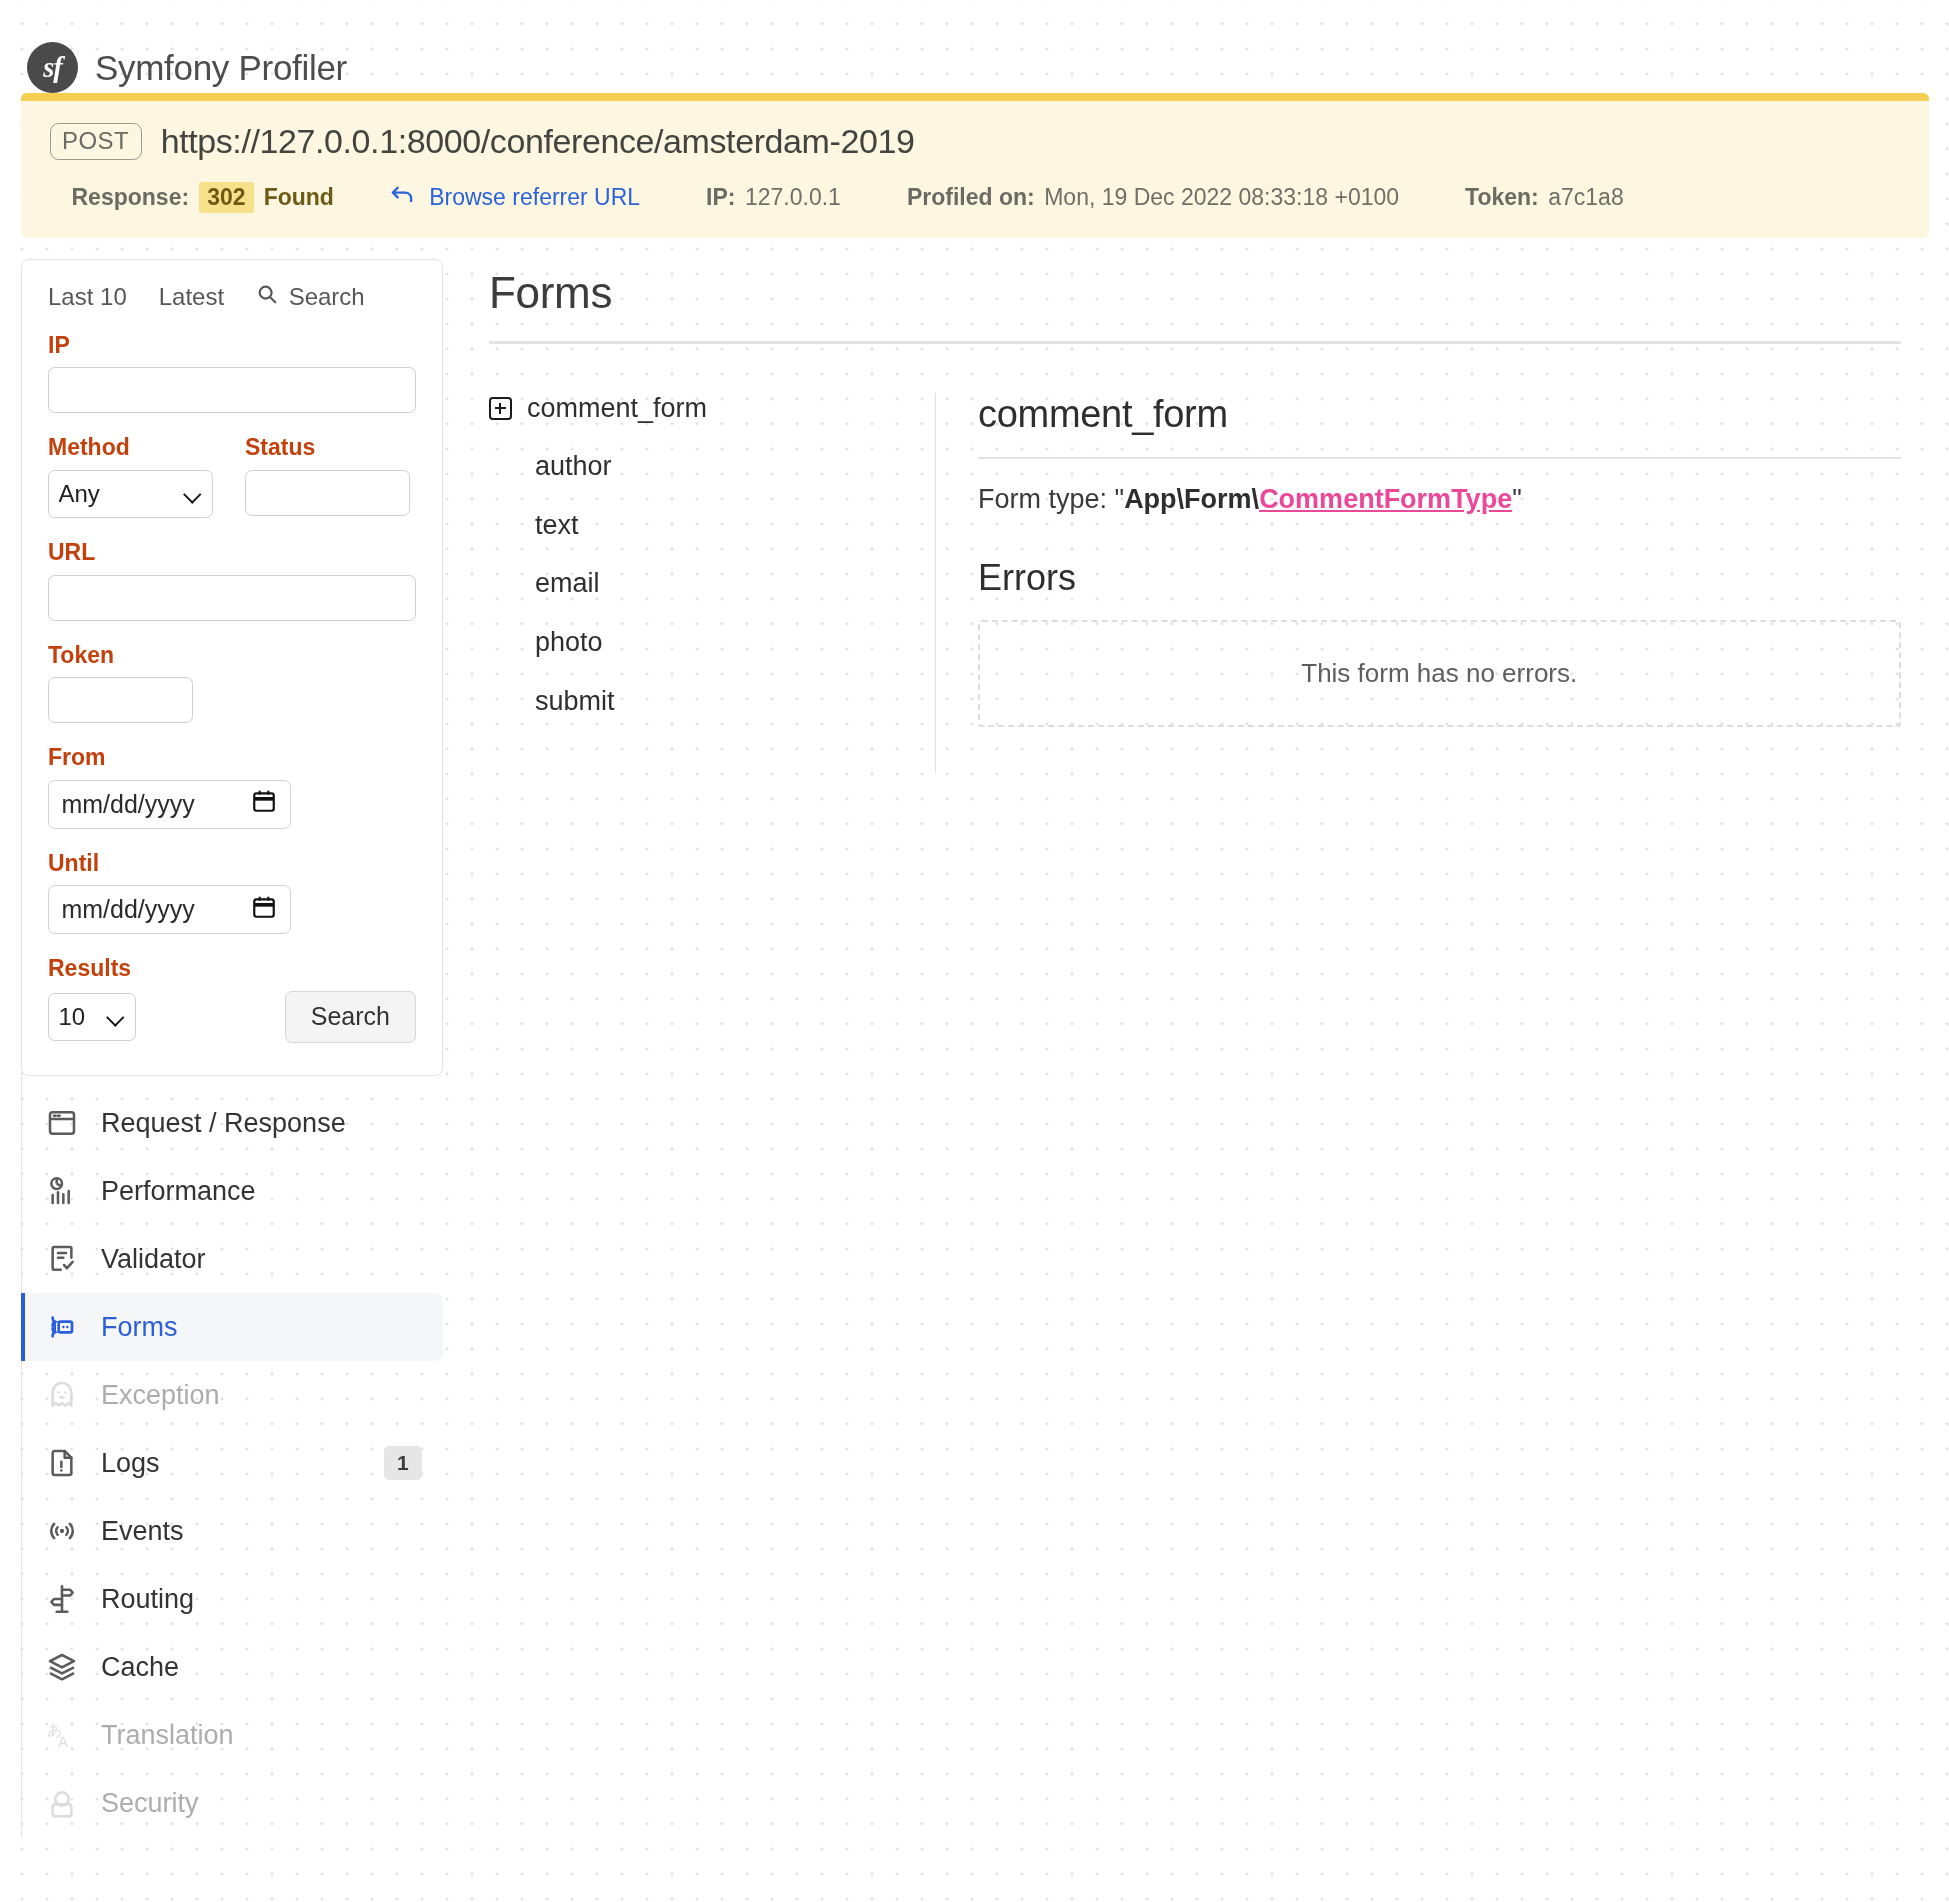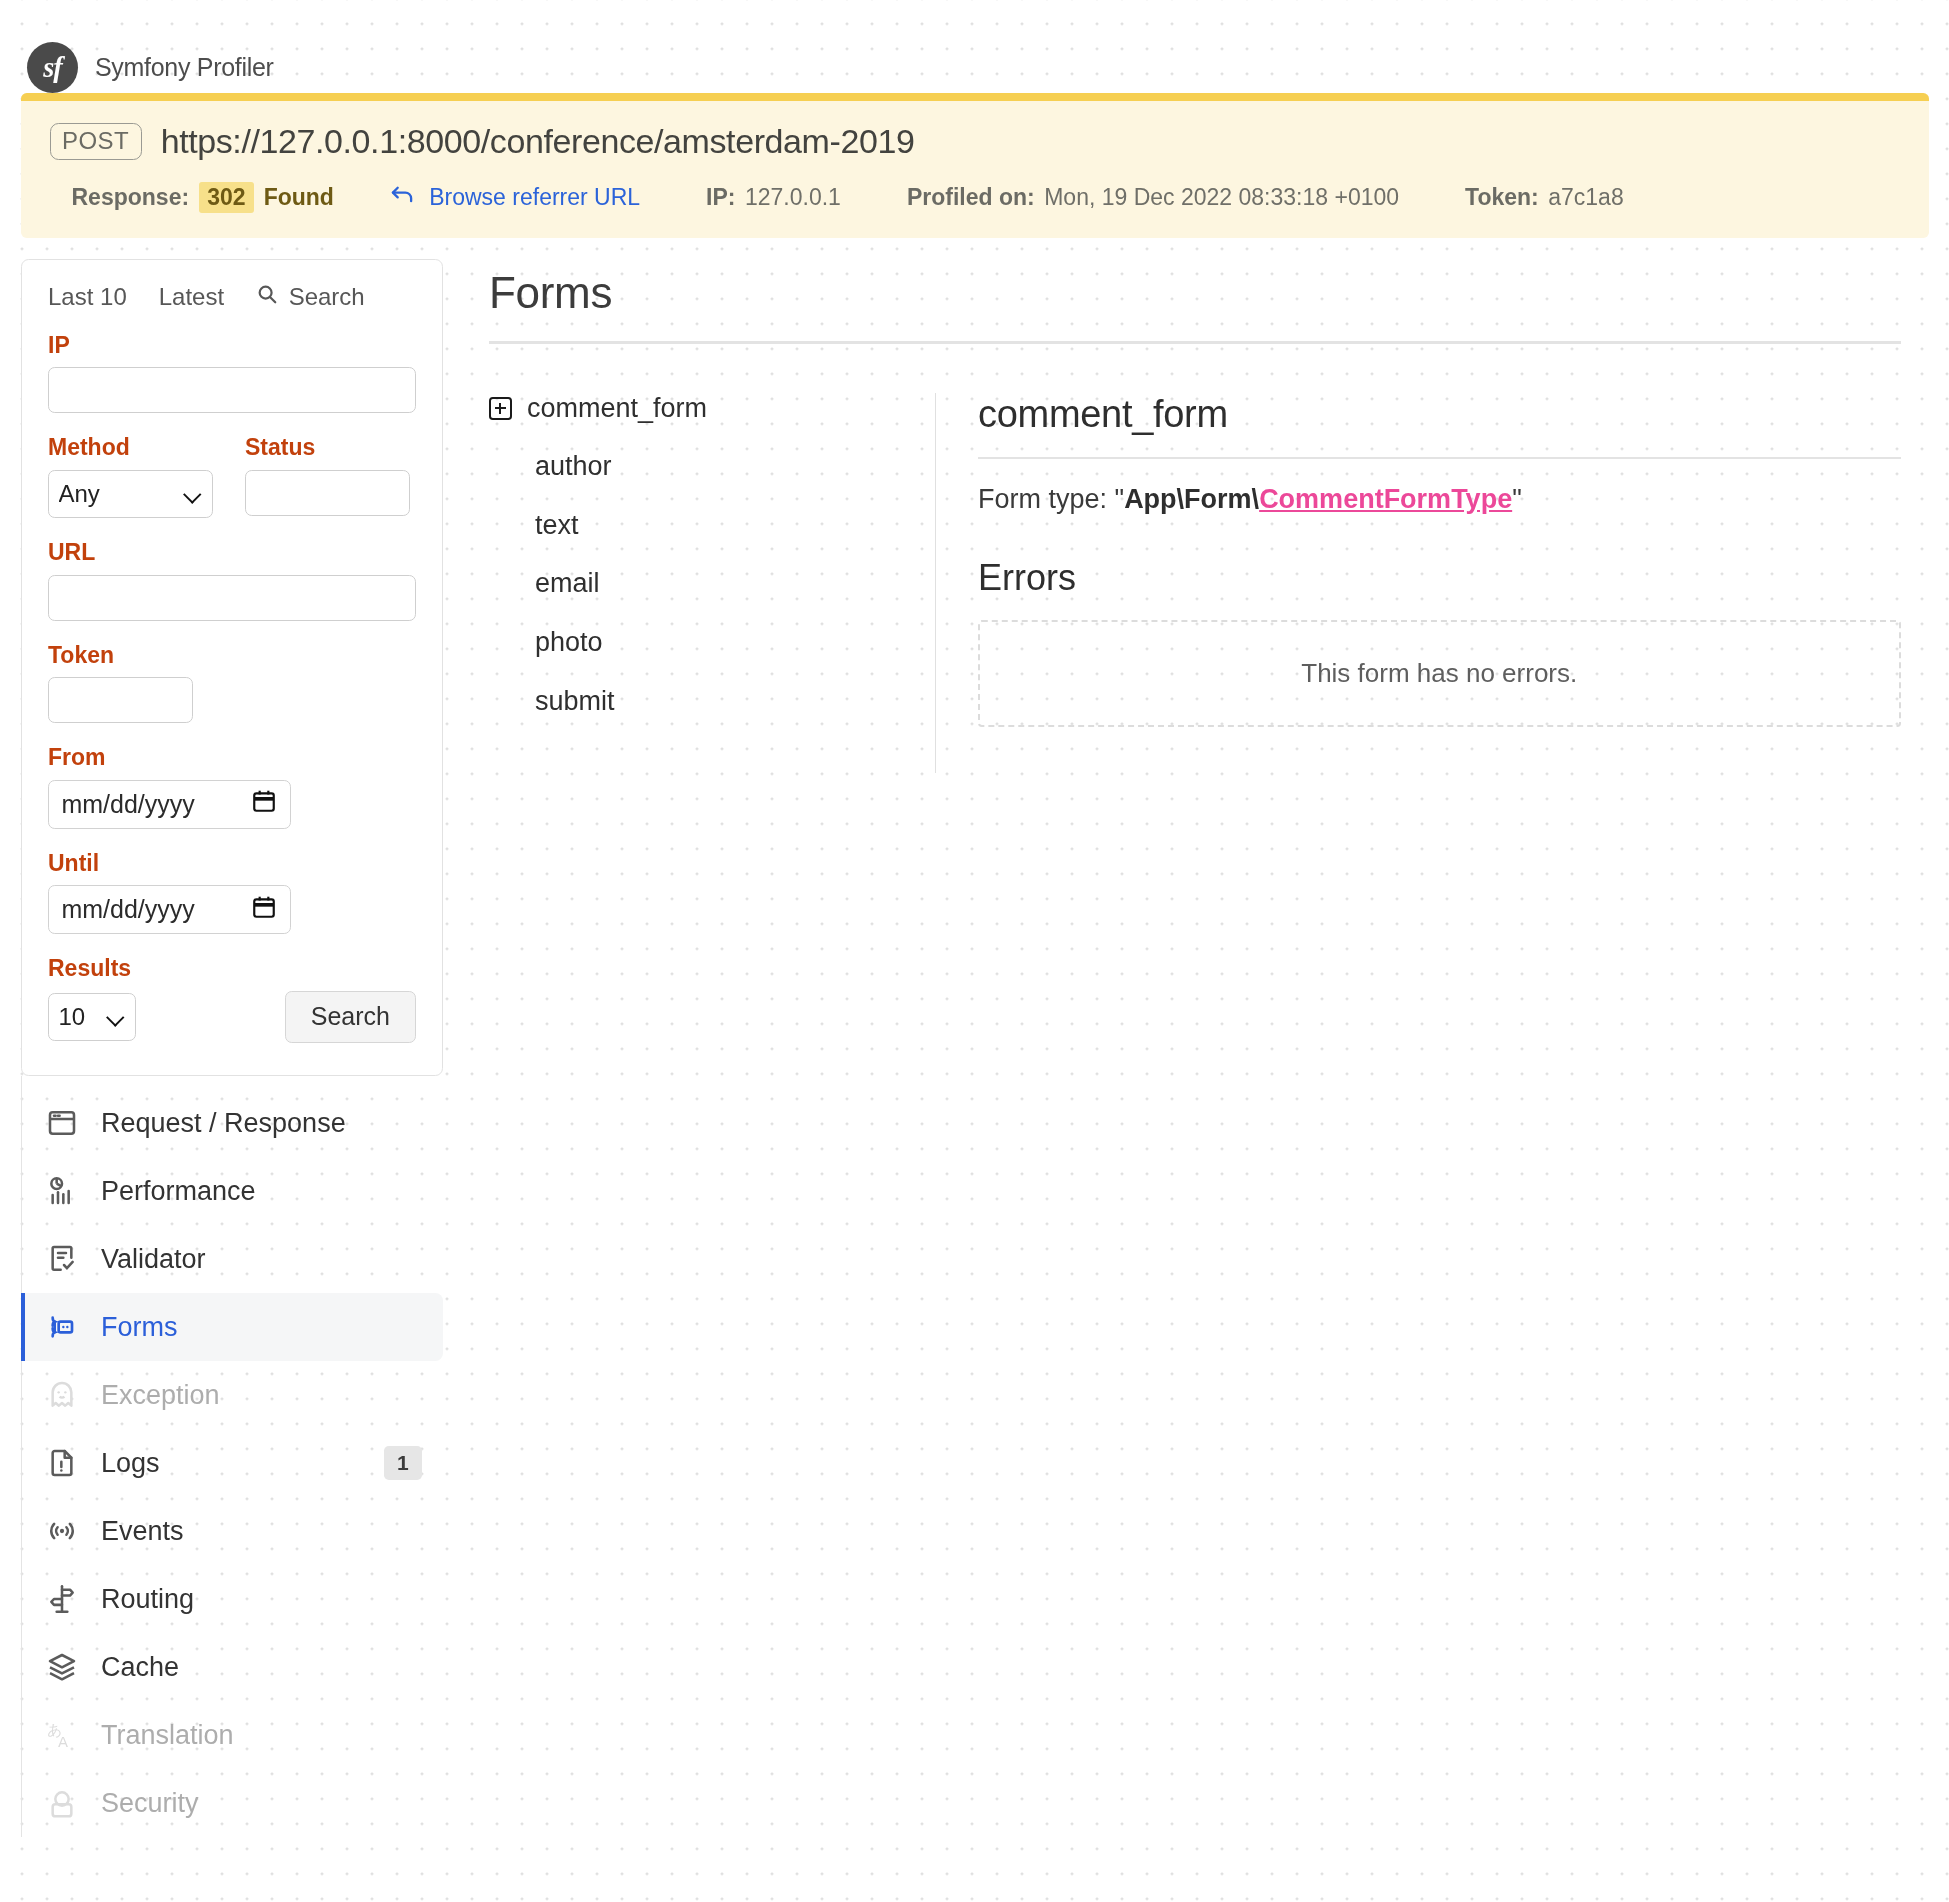--- a/index.html
+++ b/index.html
@@ -28,21 +28,21 @@
   .sf-logo {
     width: 51px; height: 51px; border-radius: 50%;
     background: #4a4a4a; color: #fff;
     display: flex; align-items: center; justify-content: center;
     font-family: "Liberation Serif", serif;
     font-style: italic; font-weight: bold; font-size: 28.5px;
     letter-spacing: -1px;
     flex: 0 0 auto;
   }
   .brand-title {
-    font-size: 25px; color: #4d4d4d; font-weight: 400;
+    font-size: 35px; color: #4d4d4d; font-weight: 400;
     letter-spacing: -0.3px;
   }
   .header-search {
     position: absolute; right: 28.5px; top: 21px;
     width: 392px; height: 49px;
     border: 1px solid #d5d5d5; border-radius: 6.7px;
     background: #fff;
     display: flex; align-items: center; gap: 13.3px;
     padding: 0 15px;
   }

